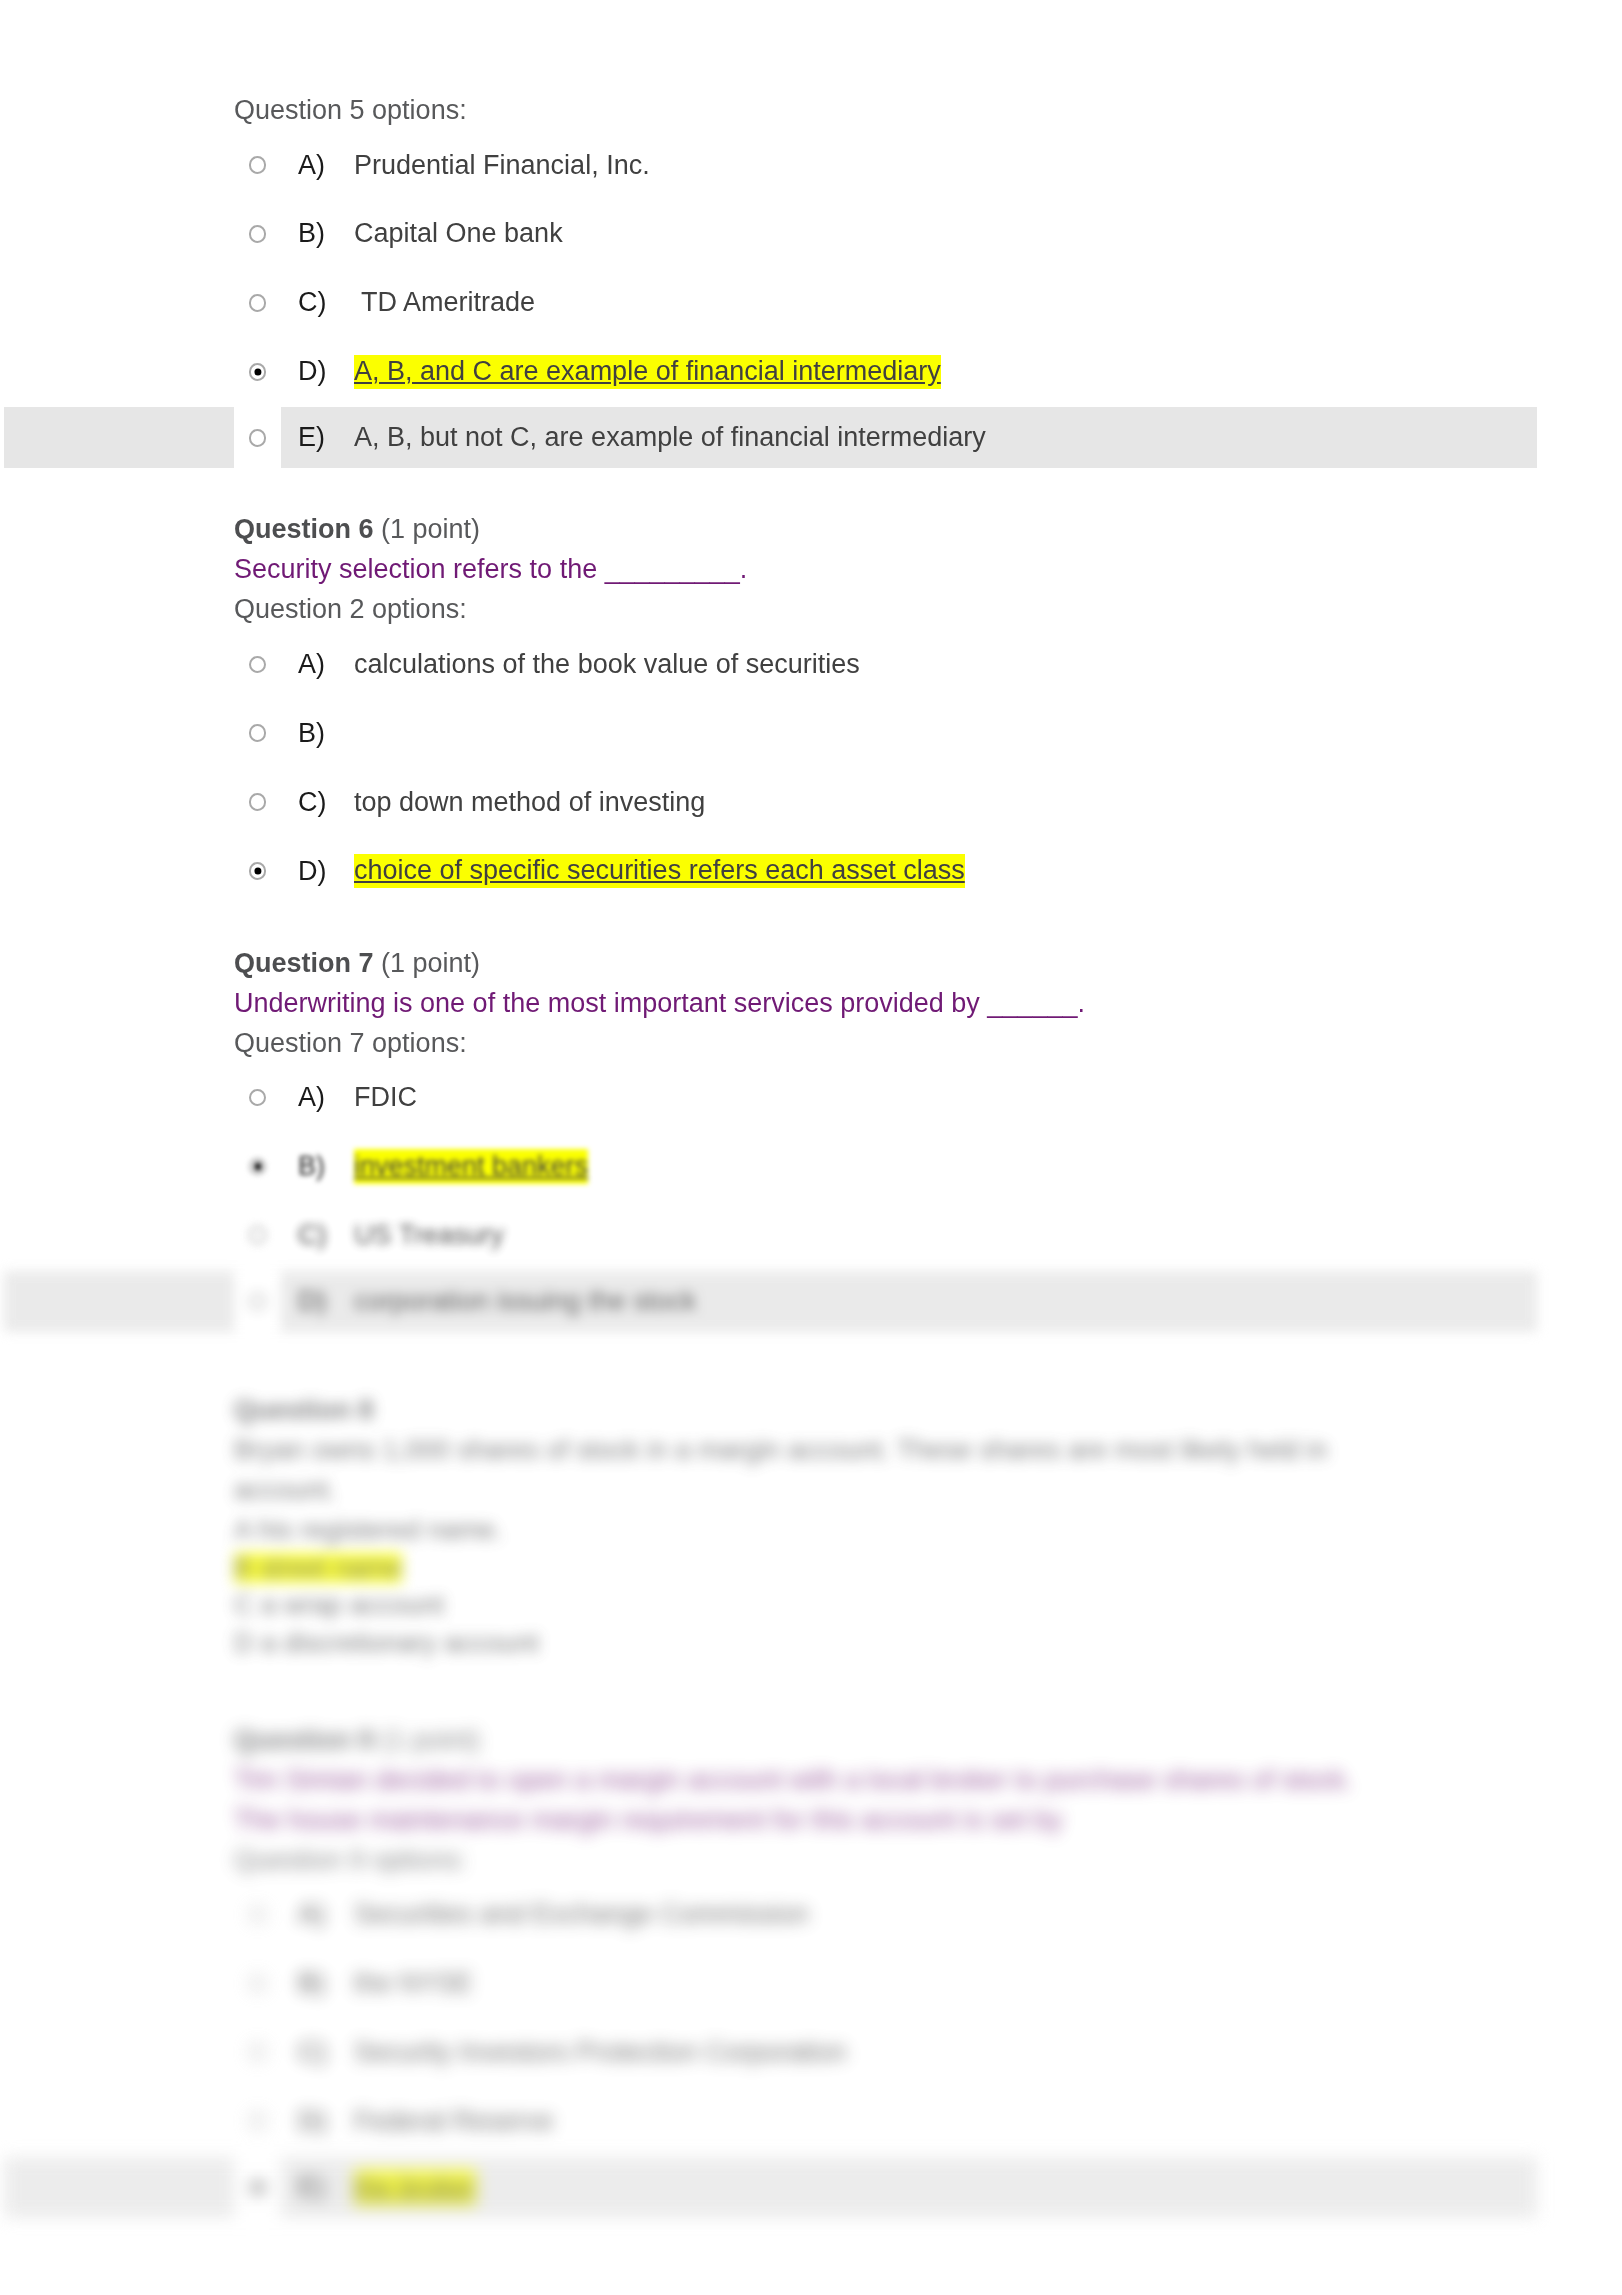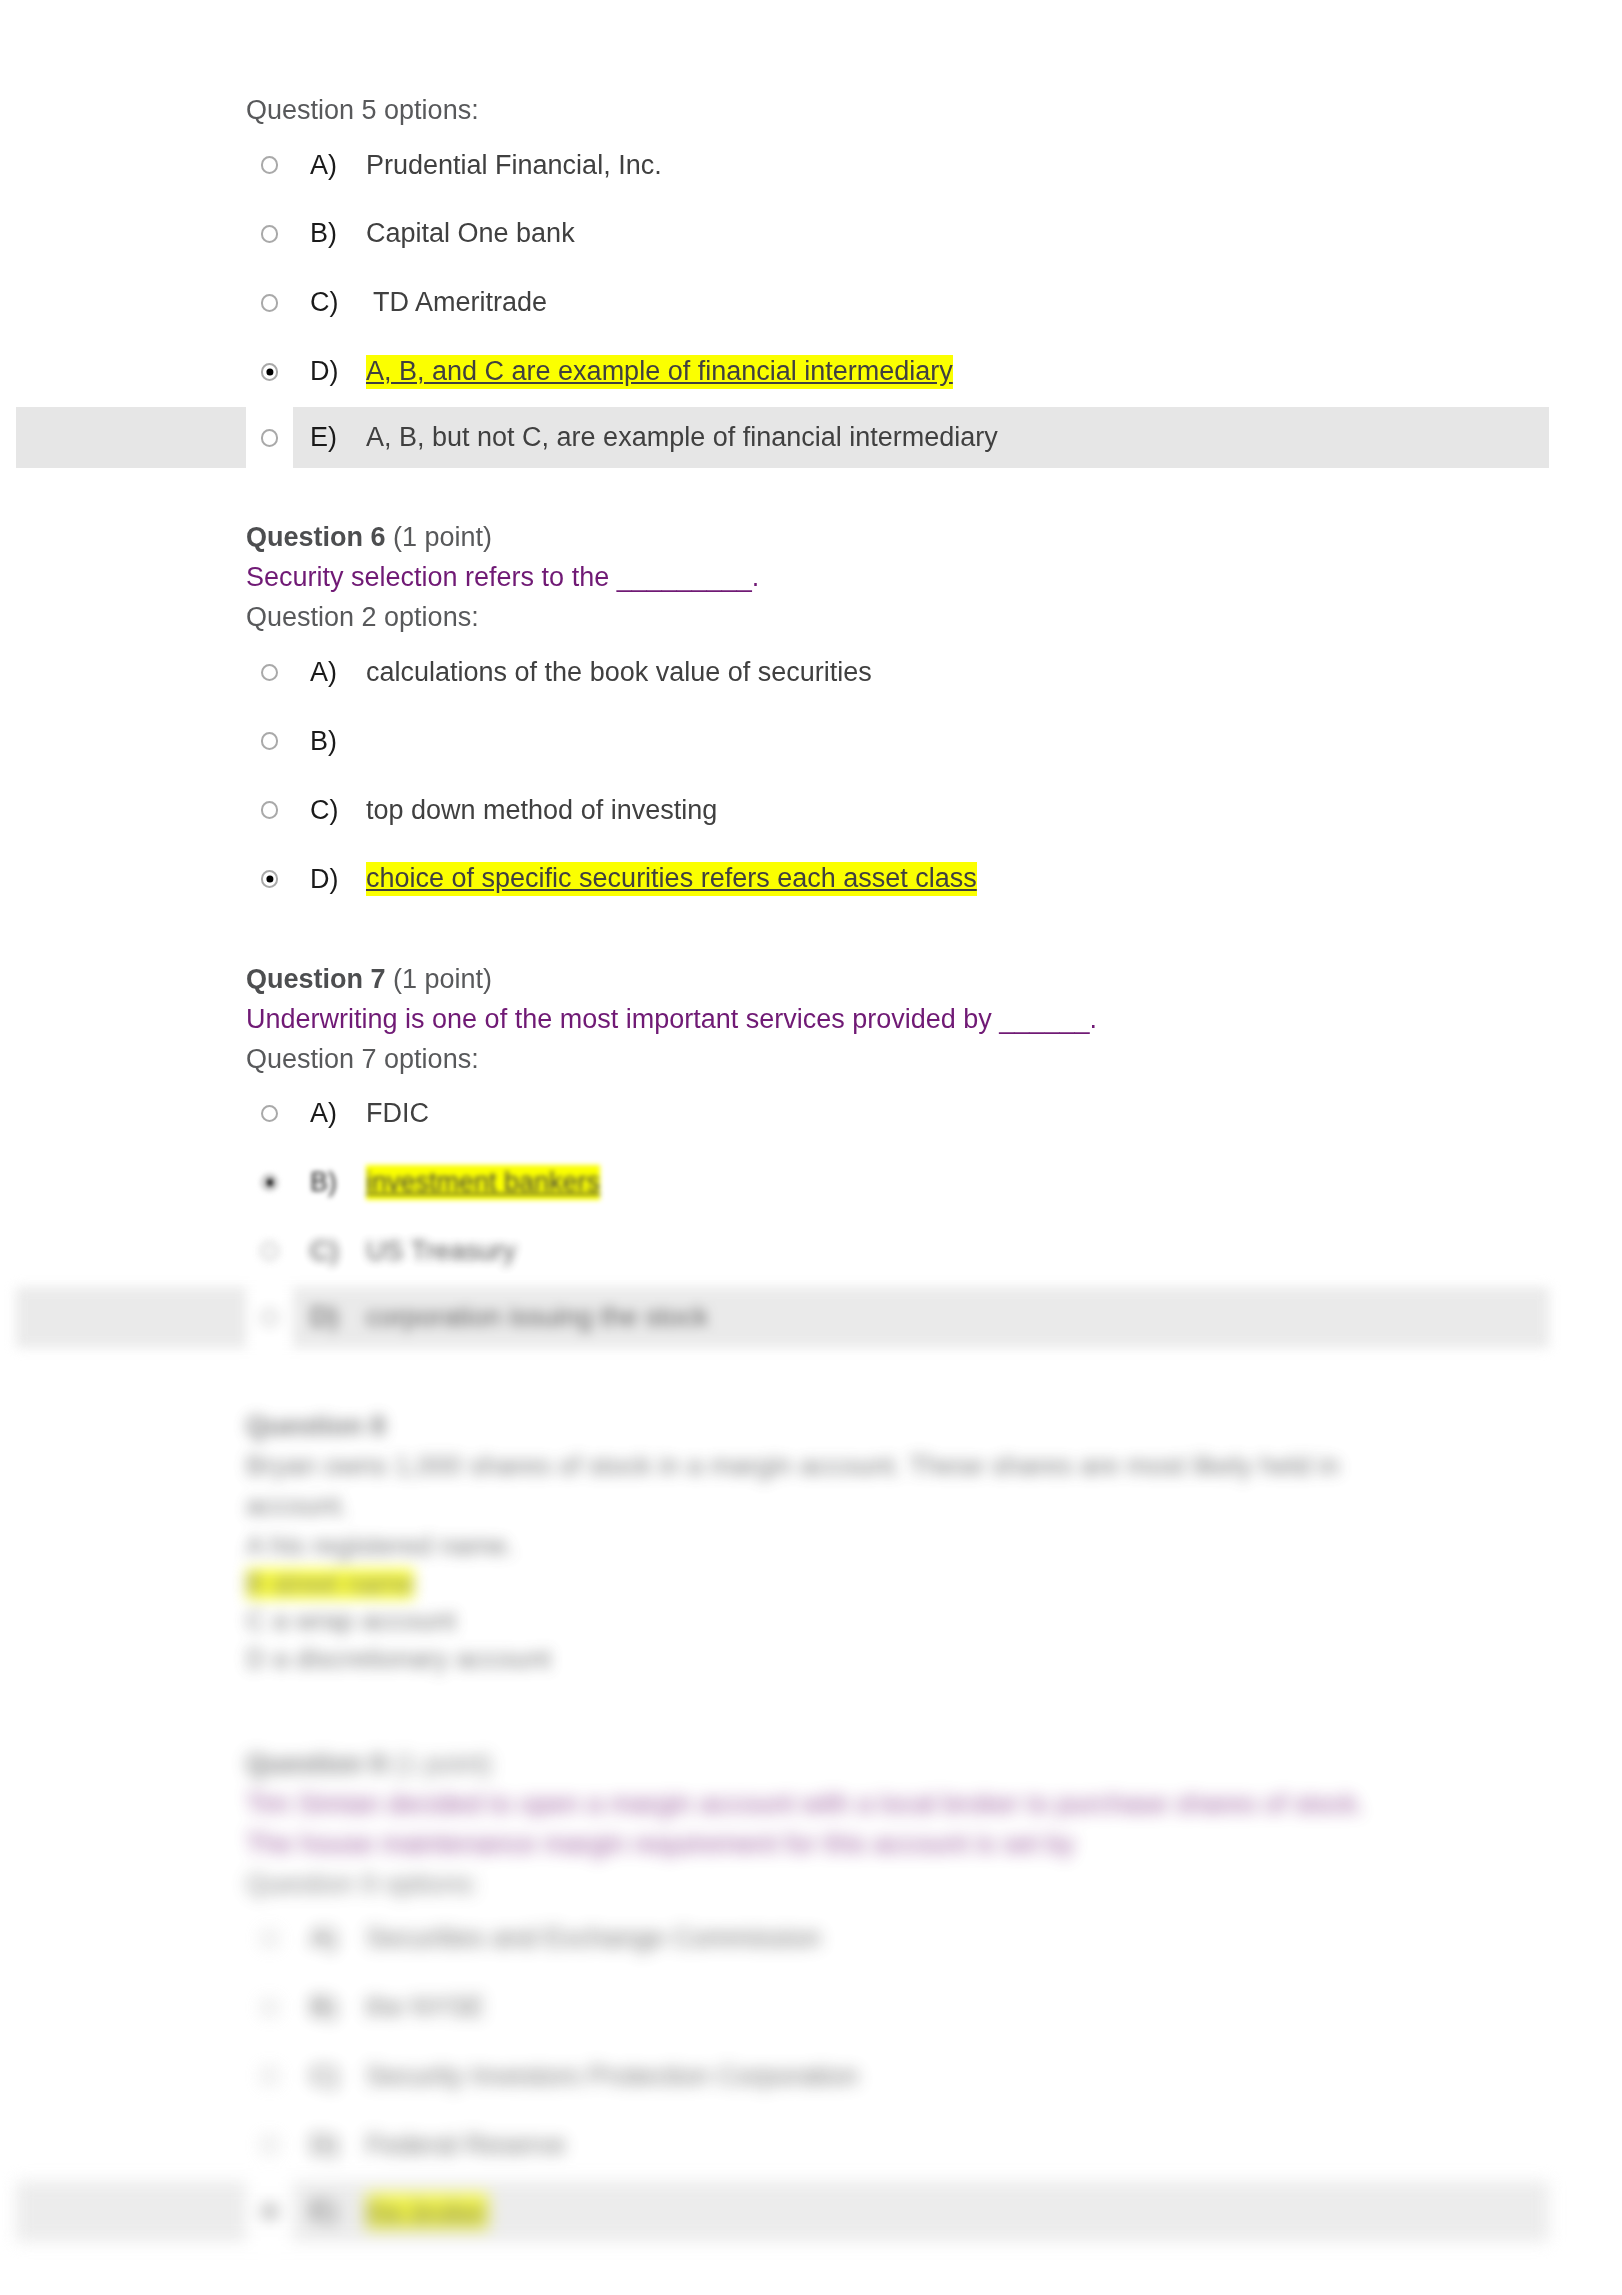--- a/index.html
+++ b/index.html
@@ -12,42 +12,41 @@
   }
   .page {
     position: relative;
     width: 1622px;
     height: 2295px;
     background: #ffffff;
     overflow: hidden;
   }
   .content {
     position: absolute;
-    left: 16px;
+    left: 4px;
     top: 0;
     width: 1533px;
   }
 
   
   .q-block { position: relative; }
 
   .prompt-line {
     font-size: 27px;
     color: #701a75;
     line-height: 1.0;
     padding-left: 230px;
     white-space: pre;
   }
   .q-header {
     font-size: 27px;
     color: #58595b;
     line-height: 1.0;
     padding-left: 230px;
     white-space: pre;
-    margin-top: 8px;
   }
   .q-header .bold {
     font-weight: bold;
     color: #4d4e50;
   }
   .opts-label {
     font-size: 27px;
     color: #58595b;
     line-height: 1.0;
     padding-left: 230px;

